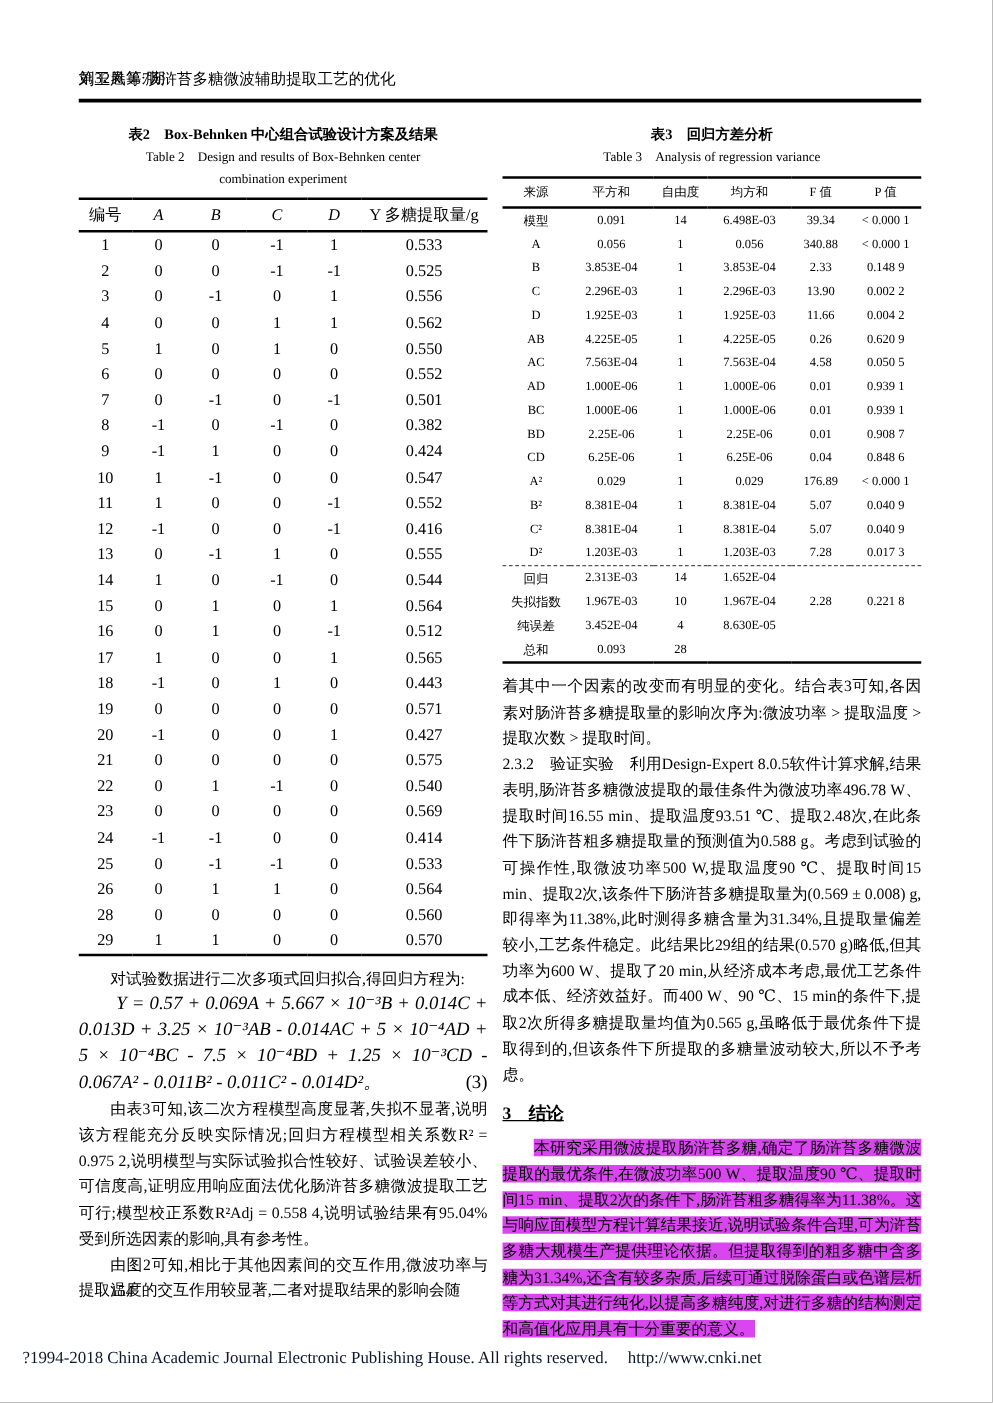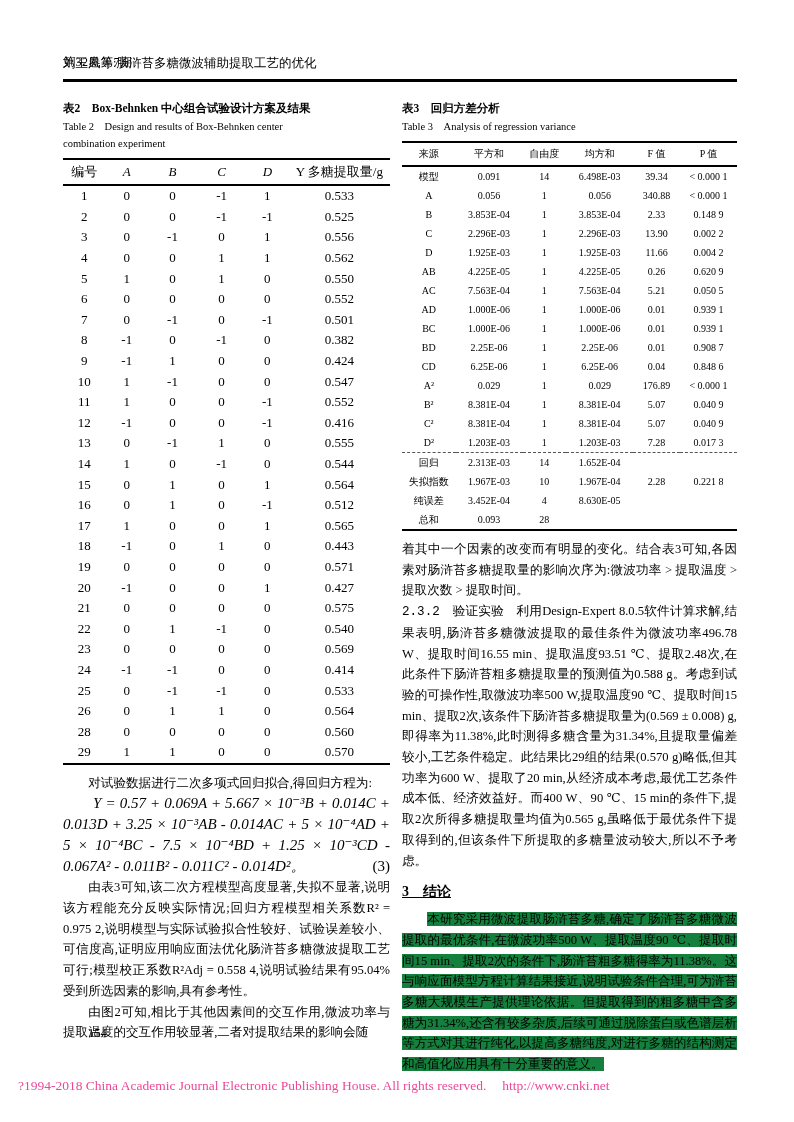--- a/index.html
+++ b/index.html
@@ -16,47 +16,47 @@
   }
   .vol-issue{position:absolute;left:0;top:4px;font-size:12px;letter-spacing:.5px;}
   .running-title{position:absolute;left:0;right:0;top:5px;font-size:12.5px;}
   .header-rule{position:absolute;top:79px;left:63px;width:674px;height:2.5px;background:#000;}
   
   .columns{position:absolute;top:88px;left:63px;width:674px;display:flex;gap:12px;}
   .col{flex:0 0 auto;}
   .col.left{width:327px;}
   .col.right{width:335px;}
   
-  .caption{margin-top:10px;margin-bottom:6px;}
+  .caption{text-align:center;margin-top:10px;margin-bottom:6px;}
   .cap-zh{font-size:11.5px;font-weight:bold;line-height:20px;}
   .cap-en{font-size:10.5px;line-height:17px;}
   
   table.paper-table{width:100%;border-collapse:collapse;border-top:2px solid #000;border-bottom:2px solid #000;}
   table.paper-table th{font-weight:normal;border-bottom:2px solid #000;}
   table.t2{font-size:13px;}
   table.t2 th{height:24px;}
   table.t2 td{height:20.6px;}
   table.t3{font-size:10px;}
   table.t3 th{height:22px;}
   table.t3 td{height:19px;}
   table.paper-table td,table.paper-table th{text-align:center;padding:0 1px;white-space:nowrap;}
   table.t2 th:nth-child(n+2):nth-child(-n+5){font-style:italic;}
   table.t3 tr.dashed-top td{border-top:1px dashed #555;}
   
   .body{margin:0;font-size:12.6px;line-height:20.7px;text-align:justify;}
   .indent{text-indent:2em;}
   .equation{position:relative;margin:0;font-size:15px;line-height:21px;text-align:justify;text-indent:2em;font-style:italic;}
   .eq-no{position:absolute;right:0;bottom:0;font-style:normal;}
-  .run-in{margin-right:1em;font-family:Liberation Mono, monospace;}
+  .run-in{margin-right:1em;}
   .sec-heading{margin:12px 0 8px 0;font-size:14px;font-weight:bold;text-decoration:underline;}
-  mark.hl{background:#15803d;color:#000;}
+  mark.hl{background:#d946ef;color:#000;}
   .spacer-top{margin-top:8px;}
   
   .page-number{position:absolute;left:88px;top:1026px;font-size:12.5px;}
-  .page-footer{position:absolute;left:18px;top:1078px;width:760px;font-size:13.5px;color:#ec4899;font-family:"Liberation Serif",serif;}
+  .page-footer{position:absolute;left:18px;top:1078px;width:760px;font-size:13.5px;color:#0f172a;font-family:"Liberation Serif",serif;}
   .footer-url{margin-left:16px;}
 </style>
 </head>
 <body>
 
 <div class="page">
 
   <div class="page-header">
     <span class="vol-issue">第32卷第7期</span>
     <span class="running-title">刘玉凤等:肠浒苔多糖微波辅助提取工艺的优化</span>
@@ -400,21 +400,21 @@
               <td>1</td>
               <td>4.225E-05</td>
               <td>0.26</td>
               <td>0.620 9</td>
             </tr>
             <tr>
               <td>AC</td>
               <td>7.563E-04</td>
               <td>1</td>
               <td>7.563E-04</td>
-              <td>5.21</td>
+              <td>4.58</td>
               <td>0.050 5</td>
             </tr>
             <tr>
               <td>AD</td>
               <td>1.000E-06</td>
               <td>1</td>
               <td>1.000E-06</td>
               <td>0.01</td>
               <td>0.939 1</td>
             </tr>

